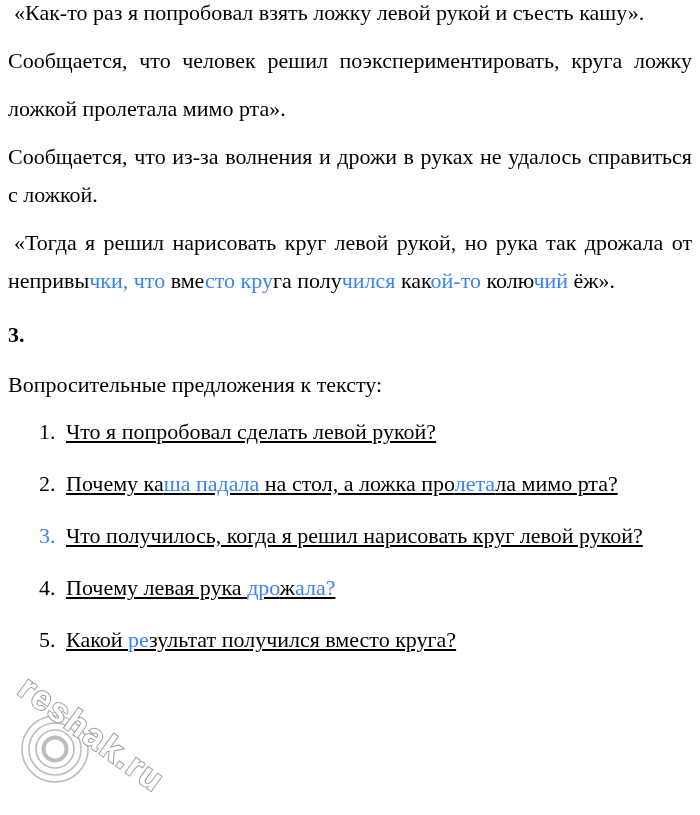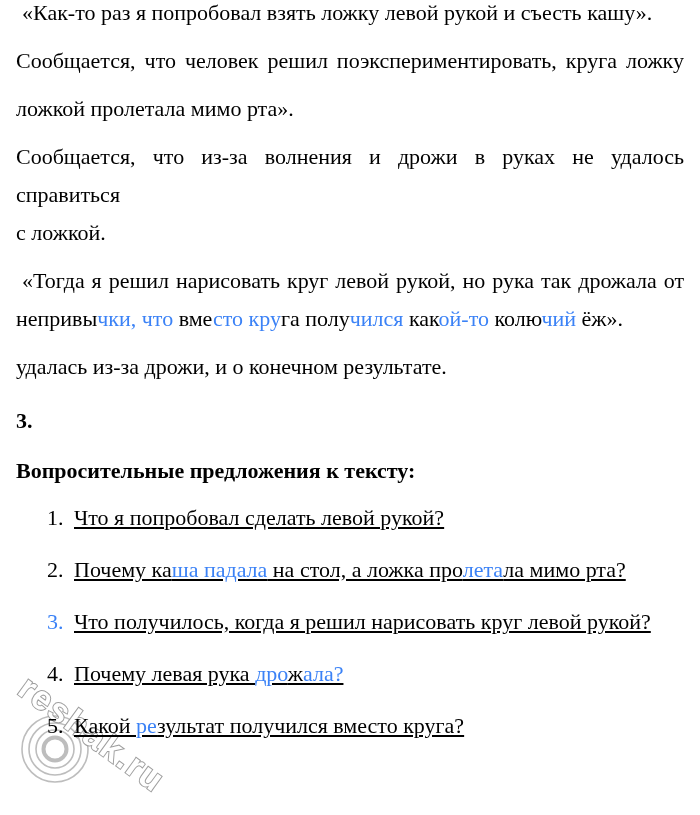--- a/index.html
+++ b/index.html
@@ -2,28 +2,28 @@
 <html><head>
 <meta charset="utf-8">
 <style>
   html, body { margin:0; padding:0; }
   body {
     width:700px; height:815px; overflow:hidden; position:relative;
     background:#ffffff; color:#000000;
     font-family:"Liberation Serif","DejaVu Serif",serif;
     font-size:22px; line-height:38px;
   }
-  .page { position:absolute; left:0; top:0; right:0; bottom:0; padding:0 16px; z-index:1; }
+  .page { position:absolute; left:0; top:0; right:0; bottom:0; padding:0 8px; z-index:1; }
   .para { margin:0 0 10px 0; }
   .para:first-child { margin-top:-6px; }
   .line { }
   .jline { text-align:justify; text-align-last:justify; }
   .indent { text-indent:6px; }
   .sec-num { font-weight:bold; margin-top:16px; }
-  .list-title { font-weight:bold; margin-top:12px; margin-bottom:9px; }
+  .list-title { font-weight:normal; margin-top:12px; margin-bottom:9px; }
   .qlist { list-style:none; margin:0; padding:0; }
   .qitem { display:flex; margin-bottom:14px; padding-left:31px; }
   .qnum { flex:0 0 27px; }
   .qtext { flex:1 1 auto;text-decoration:underline; }
   .wm-gray { color:#3b82f6; }
   .wm { position:absolute; left:0; top:635px; z-index:0; }
   .wm text {
     font-family:"Liberation Sans","DejaVu Sans",sans-serif;
     font-weight:bold; font-size:34px; letter-spacing:2px;
     fill:#ffffff; stroke:#9e9e9e; stroke-width:2px; paint-order:stroke;
@@ -60,21 +60,20 @@
     <div class="line jline">Сообщается, что из-за волнения и дрожи в руках не удалось справиться</div>
     <div class="line">с ложкой.</div>
   </div>
 
   <div class="para">
     <div class="line jline indent">«Тогда я решил нарисовать круг левой рукой, но рука так дрожала от</div>
     <div class="line"><span>непривы</span><span class="wm-gray">чки,</span><span> </span><span class="wm-gray">что</span><span> вме</span><span class="wm-gray">сто</span><span> </span><span class="wm-gray">кру</span><span>га полу</span><span class="wm-gray">чился</span><span> как</span><span class="wm-gray">ой-то</span><span> колю</span><span class="wm-gray">чий</span><span> ёж».</span></div>
   </div>
 
   <div class="para">
-    <div class="line">удалась из-за дрожи, и о конечном результате.</div>
   </div>
 
   <div class="sec-num">3.</div>
 
   <div class="list-title">Вопросительные предложения к тексту:</div>
 
   <ol class="qlist">
     <li class="qitem">
       <span class="qnum">1.</span>
       <span class="qtext">Что я попробовал сделать левой рукой?</span>

